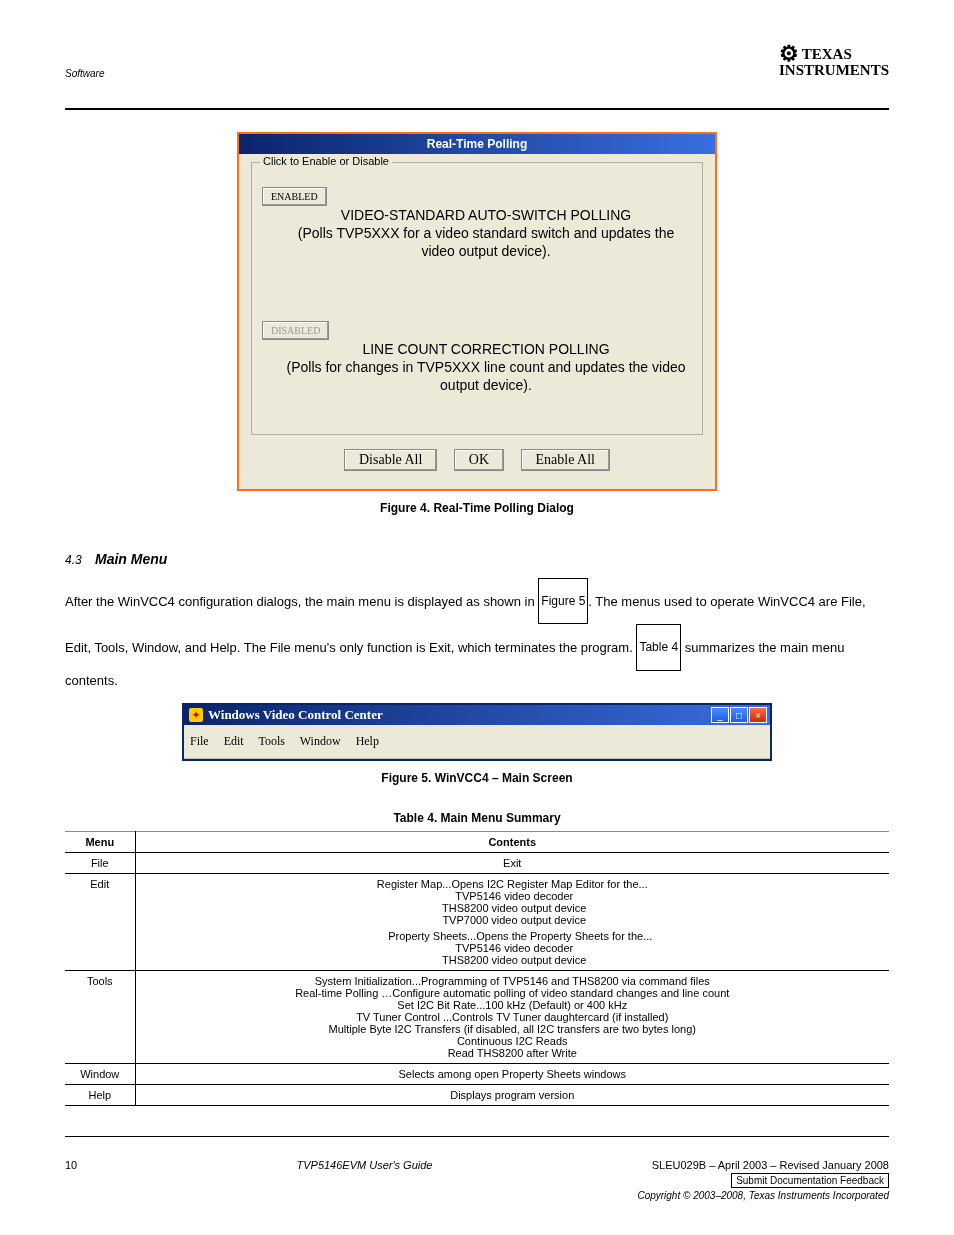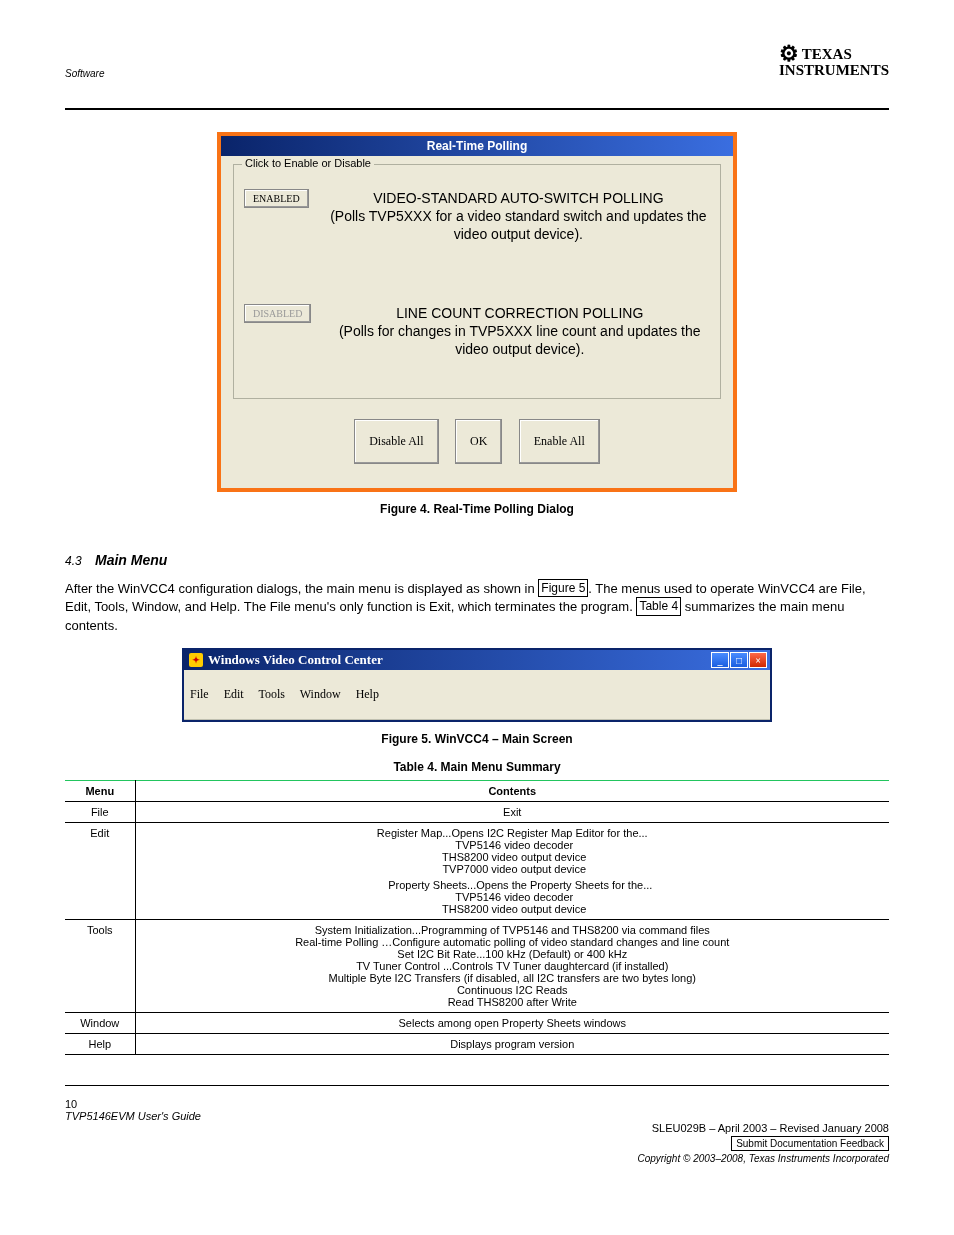--- a/index.html
+++ b/index.html
@@ -7,59 +7,59 @@
   .page { width: 954px; padding: 40px 65px 30px 65px; position: relative; }
   .header { position: relative; height: 60px; }
   .header-left { position: absolute; left: 0; top: 28px; font-style: italic; font-size: 10px; color: #000; }
   .header-right { position: absolute; right: 0; top: 0; font-family: "Times New Roman", serif; font-weight: bold; font-size: 15px; line-height: 1.05; text-align: left; }
   .header-right .ti-logo { display:flex; align-items:flex-end; }
   .header-right .chip { font-size:22px; margin-right:3px; position:relative; top:2px;}
   .hr-line { border: none; border-top: 2px solid #000; margin: 8px 0 22px 0; }
   .figure-center { text-align: center; }
 
   
-  .dialog { margin: 0 auto; border: 4px solid #f97316; background: #ECE9D8; width: 520px; font-family: Tahoma, sans-serif; }
+  .dialog { margin: 0 auto; border: 2px solid #f97316; background: #ECE9D8; width: 480px; font-family: Tahoma, sans-serif; }
   .titlebar { background: linear-gradient(to right, #0A246A, #3A6EE0); color: #fff; font-size: 12px; font-weight: bold; padding: 3px 7px; }
   .dialog-body { padding: 8px 12px 14px 12px; }
   .groupbox { border: 1px solid #b0b0a0; padding: 12px 10px 40px 10px; position: relative; }
   .groupbox-title { position: absolute; top: -8px; left: 8px; background: #ECE9D8; font-size: 11px; padding: 0 3px; }
-  .poll-row { display: flex; align-items: flex-start; margin-top: 12px; }
+  .poll-row { display: flex; align-items: flex-start; margin-top: 12px; flex-direction: column; }
   .poll-row.gap { margin-top: 60px; }
   .xp-btn { display:inline-block; border: 1px solid #888; background: #ECE9D8; font-size: 10px; padding: 3px 8px; font-family: Tahoma; box-shadow: inset -1px -1px #999, inset 1px 1px #fff; }
   .xp-btn.disabled { color: #999; }
   .poll-text { font-size: 14px; margin-left: 18px; line-height: 1.3; }
   .btn-row { text-align: center; margin-top: 10px; }
-  .btn-row .xp-btn { padding: 14px 14px; margin: 10px 6px; font-size: 12px; }
+  .btn-row .xp-btn { padding: 2px 14px; margin: 4px 6px; font-size: 14px; }
 
   .caption { font-size: 12px; font-weight: bold; margin: 10px 0 6px 0; text-align: center; }
   .section-num { font-style: italic; font-size: 12px; margin-top: 36px; }
   .section-title { font-weight: bold; font-style: italic; font-size: 14px; }
   .body-text { font-size: 13px; line-height: 1.35; margin: 6px 0; }
-  .boxed { border: 1px solid #000; padding: 0 2px; display:inline-block; font-size:12px; position:relative; top:-1px;}
+  .boxed { border: 1px solid #000; padding: 14px 2px; display:inline-block; font-size:12px; position:relative; top:-1px;}
 
   
   .win2 { margin: 14px auto 0 auto; width: 590px; border: 2px solid #0A246A; font-family: Tahoma; }
   .win2 .titlebar { display:flex; align-items:center; justify-content:space-between; padding:2px 3px 2px 5px;}
   .win2 .title-left { display:flex; align-items:center; gap:5px; font-size:13px; font-weight:bold; color:#fff; }
   .win2 .ti-icon { width:14px; height:14px; background:#ffcc00; border-radius:2px; display:flex; align-items:center; justify-content:center; font-size:9px; color:#c00; }
   .win2 .win-btns { display:flex; gap:1px; }
   .win2 .wb { width:18px; height:16px; border:1px solid #fff; background: linear-gradient(#4a8cff,#1a5ee0); display:flex; align-items:center; justify-content:center; font-size:10px; color:#fff; font-weight:bold; }
   .win2 .wb.close { background: linear-gradient(#ff6a4a,#d02800); }
-  .menubar { background: #ECE9D8; font-size: 12px; padding: 17px 6px; border-bottom:1px solid #c0c0b0;}
+  .menubar { background: #ECE9D8; font-size: 12px; padding: 9px 6px; border-bottom:1px solid #c0c0b0;}
   .menubar span { margin-right: 12px; }
 
   
   .tbl { width: 100%; border-collapse: collapse; font-size: 11px; margin-top: 6px; }
   .tbl td, .tbl th { border-top: 1px solid #22c55e; border-bottom: 1px solid #000; padding: 4px 6px; vertical-align: top; text-align: center; }
   .tbl th { font-weight: bold; }
   .tbl .col0 { width: 70px; border-right: 1px solid #000; }
   .tbl .sub { padding-left: 4px; }
 
   .footer-line { border:none; border-top:1.5px solid #000; margin-top: 30px; }
-  .footer { display:flex; justify-content:space-between; font-size:11px; margin-top:12px;flex-direction:column; }
+  .footer { display:flex; justify-content:space-between; font-size:11px; margin-top:22px; }
   .footer .mid { font-style: italic; }
   .copyright { font-size: 10px; text-align: right; font-style: italic; margin-top:2px; }
   .feedback-box { border:1px solid #000; padding:1px 4px; font-size:10px; display:inline-block; margin-top:2px;}
 </style>
 </head>
 <body>
 
 <div class="page">
   <div class="header">
     <div class="header-left">Software</div>
@@ -126,21 +126,21 @@
     <div class="menubar">
       <span>File</span>
       <span>Edit</span>
       <span>Tools</span>
       <span>Window</span>
       <span>Help</span>
     </div>
   </div>
   <div class="caption">Figure 5. WinVCC4 – Main Screen</div>
 
-  <div class="caption" style="margin-top:14px;">Table 4. Main Menu Summary</div>
+  <div class="caption" style="margin-top:26px;">Table 4. Main Menu Summary</div>
   <table class="tbl">
     <tbody>
         <tr>
       <th class="col0">Menu</th>
       <th>Contents</th>
     </tr>
     <tr>
       <td class="col0">File</td>
       <td>Exit</td>
     </tr>

